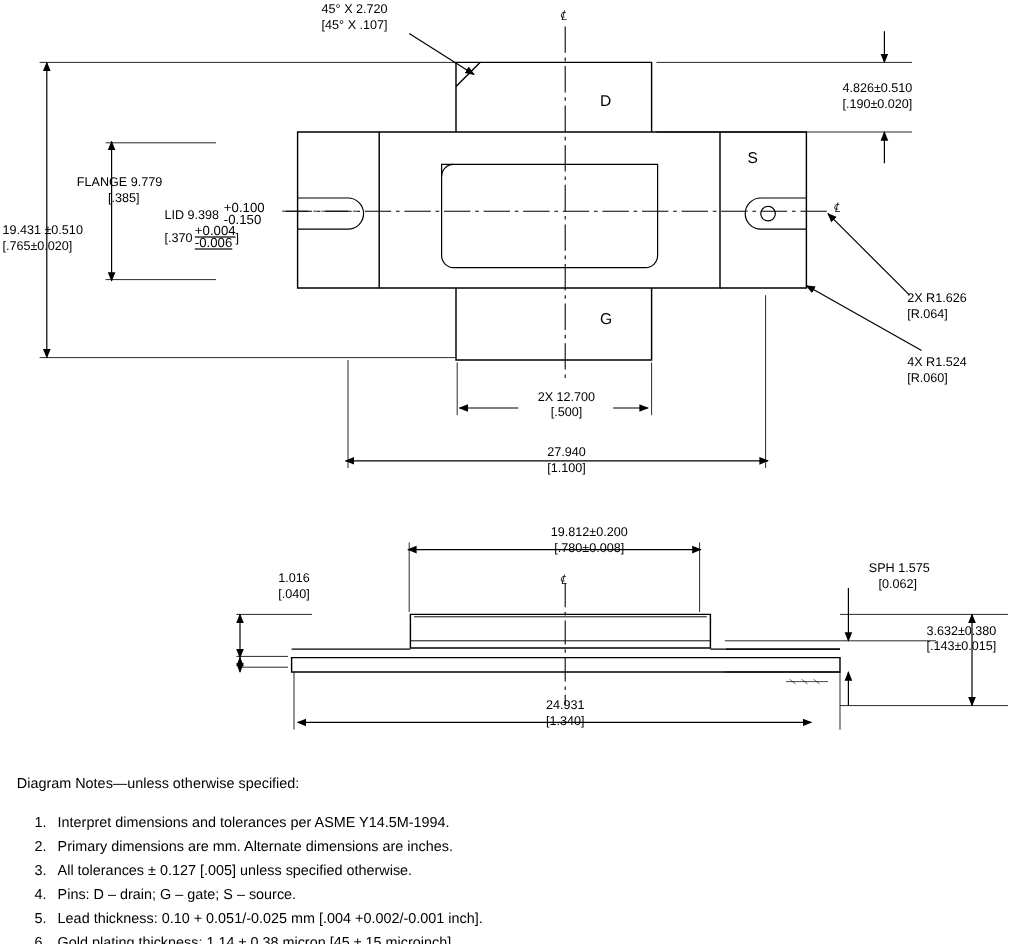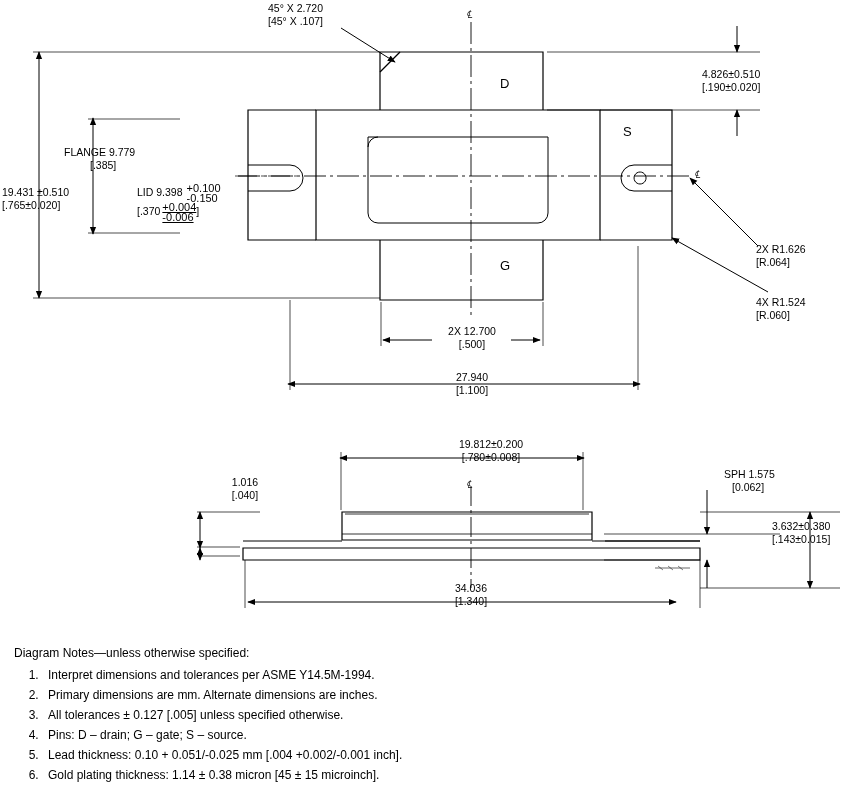--- a/index.html
+++ b/index.html
@@ -39,21 +39,21 @@
   .lbl.big { font-size: 13px; font-weight: normal; }
   .notes {
     position: absolute;
     left: 14px;
     top: 643px;
     width: 620px;
     font-size: 12px;
     line-height: 20px;
   }
   .notes .hdr {
-    margin-bottom: 2px;
+    margin-bottom: 12px;
   }
   .notes ol {
     margin: 0;
     padding-left: 28px;
   }
   .notes li {
     padding-left: 6px;
   }
   .frac {
     display: inline-block;
@@ -191,21 +191,21 @@
   <div class="lbl big" style="left:623px; top:126px;">S</div>
 
   <div class="lbl cl" style="left:694px; top:168px;">℄</div>
 
   <div class="lbl" style="left:702px; top:68px;"><span>4.826±0.510</span>
 <span>[.190±0.020]</span></div>
 
   <div class="lbl" style="left:64px; top:146px;"><span>FLANGE 9.779</span>
 <span style="padding-left:26px;">[.385]</span></div>
 
-  <div class="lbl" style="left:137px; top:184px;"><span>LID 9.398</span><span class="frac" style="padding-left:4px;"><span>+0.100</span><span>-0.150</span></span>
+  <div class="lbl" style="left:137px; top:170px;"><span>LID 9.398</span><span class="frac" style="padding-left:4px;"><span>+0.100</span><span>-0.150</span></span>
 <span>[.370</span><span class="frac" style="padding-left:2px;text-decoration:underline;"><span>+0.004</span><span>-0.006</span></span><span>]</span></div>
 
   <div class="lbl" style="left:2px; top:186px;"><span>19.431 ±0.510</span>
 <span>[.765±0.020]</span></div>
 
   <div class="lbl" style="left:756px; top:243px;"><span>2X R1.626</span>
 <span>[R.064]</span></div>
 
   <div class="lbl" style="left:756px; top:296px;"><span>4X R1.524</span>
 <span>[R.060]</span></div>
@@ -223,21 +223,21 @@
 
   <div class="lbl center" style="left:215px; top:476px; width:60px;"><span>1.016</span>
 <span>[.040]</span></div>
 
   <div class="lbl" style="left:724px; top:468px;"><span>SPH 1.575</span>
 <span style="padding-left:8px;">[0.062]</span></div>
 
   <div class="lbl" style="left:772px; top:520px;"><span>3.632±0.380</span>
 <span>[.143±0.015]</span></div>
 
-  <div class="lbl center" style="left:426px; top:582px; width:90px;"><span>34.036</span>
+  <div class="lbl center" style="left:426px; top:582px; width:90px;"><span>24.931</span>
 <span>[1.340]</span></div>
 
   <div class="notes">
     <div class="hdr">Diagram Notes—unless otherwise specified:</div>
     <ol>
       <li>Interpret dimensions and tolerances per ASME Y14.5M-1994.</li>
       <li>Primary dimensions are mm. Alternate dimensions are inches.</li>
       <li>All tolerances ± 0.127 [.005] unless specified otherwise.</li>
       <li>Pins: D – drain; G – gate; S – source.</li>
       <li>Lead thickness: 0.10 + 0.051/-0.025 mm [.004 +0.002/-0.001 inch].</li>

